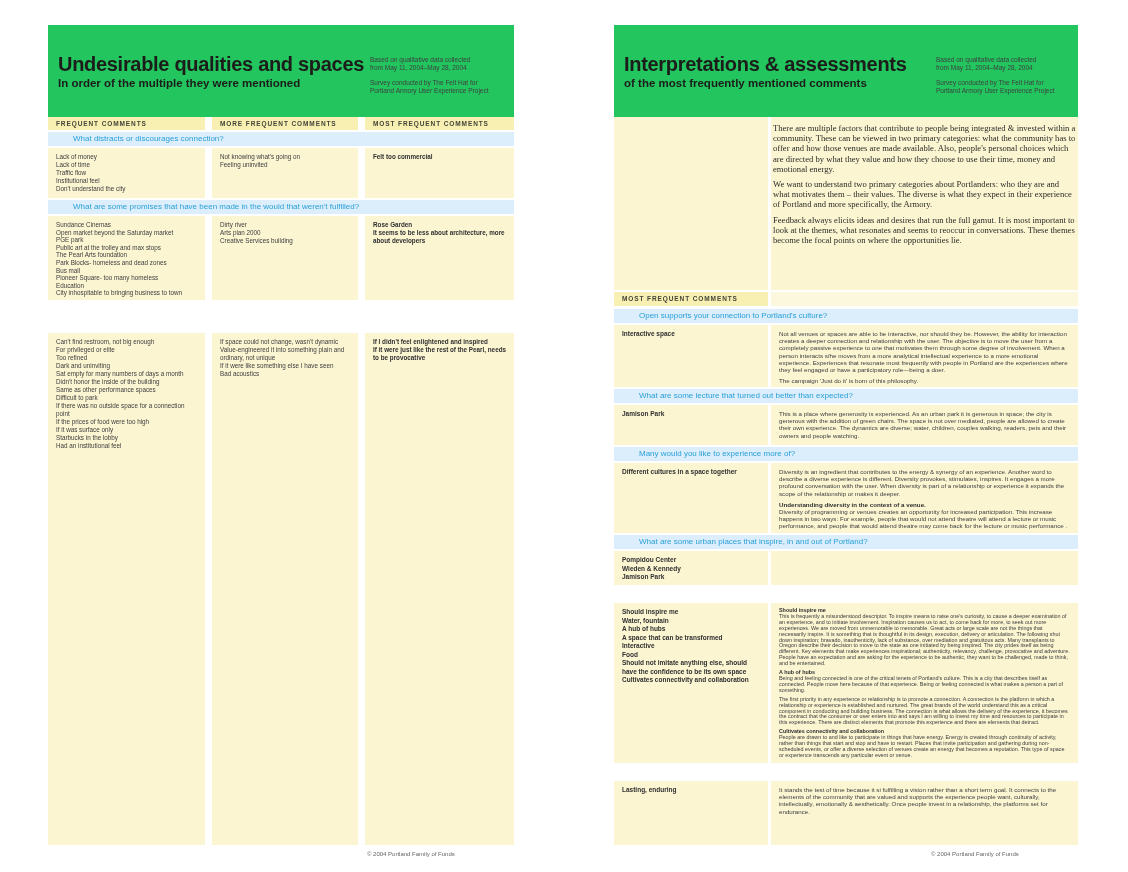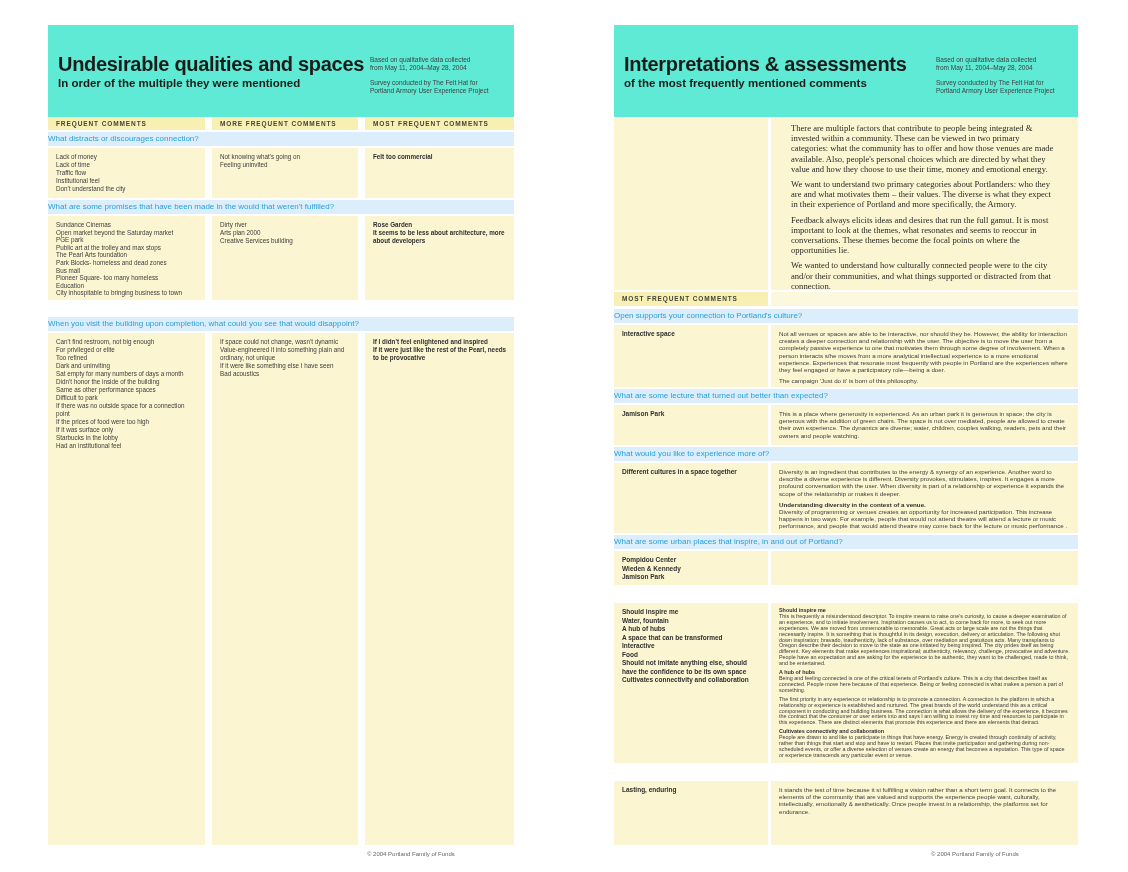--- a/index.html
+++ b/index.html
@@ -1,40 +1,40 @@
 <!DOCTYPE html>
 <html><head>
 <meta charset="utf-8">
 <style>
   html,body{margin:0;padding:0;}
   body{width:1128px;height:872px;background:#ffffff;font-family:"Liberation Sans",sans-serif;position:relative;overflow:hidden;}
   .panel{position:absolute;top:25px;height:820px;}
   #lp{left:48px;width:466px;}
   #rp{left:614px;width:464px;}
-  .phead{position:absolute;top:0;left:0;right:0;height:92px;background:#5eead4;}
+  .phead{position:absolute;top:0;left:0;right:0;height:92px;background:#22c55e;}
   .ptitle{position:absolute;left:10px;top:28px;margin:0;font-size:20px;font-weight:bold;letter-spacing:-0.3px;color:#1c1c1a;line-height:22px;white-space:nowrap;}
   .psub{position:absolute;left:10px;top:52px;margin:0;font-size:11.5px;font-weight:bold;color:#1c1c1a;white-space:nowrap;}
   .pcred{position:absolute;left:322px;top:31px;width:140px;font-size:6.5px;line-height:8px;color:#3f3f3f;}
   .pcred p{margin:0 0 7px 0;white-space:pre-line;}
   .band-seg{position:absolute;background:#f8f0b2;height:13px;}
   .colh{font-size:6.5px;font-weight:bold;letter-spacing:0.9px;color:#45453a;line-height:13px;padding-left:8px;display:block;white-space:nowrap;}
   .qband{position:absolute;left:0;width:100%;height:14px;background:#dceefb;box-sizing:border-box;}
-  .qband span{font-size:8px;color:#29a0d8;line-height:14px;padding-left:0;display:block;white-space:nowrap;}
+  .qband span{font-size:8px;color:#29a0d8;line-height:14px;padding-left:25px;display:block;white-space:nowrap;}
   .cell{position:absolute;background:#fbf5d2;box-sizing:border-box;padding:5px 8px;overflow:hidden;}
   .lc1{left:0;width:157px;} .lc2{left:164px;width:146px;} .lc3{left:317px;width:149px;}
   .rc1{left:0;width:154px;} .rc2{left:157px;width:307px;}
   .list{font-size:6.3px;line-height:8px;color:#3c3c3c;white-space:pre-line;}
   .b{font-weight:bold;color:#2f2f2f;}
   .label{font-size:6.5px;line-height:8.5px;font-weight:bold;color:#2f2f2f;white-space:pre-line;}
   .body-sm{font-size:6.2px;line-height:7.2px;color:#3c3c3c;}
   .body-sm p{margin:0 0 4px 0;}
   .body-xs{font-size:5.4px;line-height:5.9px;color:#3c3c3c;}
   .body-xs p{margin:0 0 3px 0;}
   .bh{font-weight:bold;color:#2f2f2f;margin:0 0 0 0 !important;}
-  .intro{font-family:"Liberation Serif",serif;font-size:8.6px;line-height:10.2px;color:#2a2a26;padding:6px 20px;}
+  .intro{font-family:"Liberation Serif",serif;font-size:8.6px;line-height:10.2px;color:#2a2a26;padding:6px 2px;}
   .intro p{margin:0 0 5px 0;}
   .footer{position:absolute;font-size:6px;color:#666;}
 </style>
 </head>
 <body>
 
 <section class="panel" id="lp">
   <header class="phead">
     <h1 class="ptitle">Undesirable qualities and spaces</h1>
     <h2 class="psub">In order of the multiple they were mentioned</h2>
@@ -92,23 +92,20 @@
   <div class="cell lc2" style="top:191px;height:84px">
       <div class="list">Dirty river
 Arts plan 2000
 Creative Services building</div>
     </div>
   <div class="cell lc3" style="top:191px;height:84px">
       <div class="list b">Rose Garden
 It seems to be less about architecture, more about developers</div>
     </div>
 
-  <div class="qband" style="top:292px">
-      <span>When you visit the building upon completion, what could you see that would disappoint?</span>
-    </div>
   <div class="cell lc1" style="top:308px;height:512px">
       <div class="list">Can't find restroom, not big enough
 For privileged or elite
 Too refined
 Dark and uninviting
 Sat empty for many numbers of days a month
 Didn't honor the inside of the building
 Same as other performance spaces
 Difficult to park
 If there was no outside space for a connection point
@@ -139,21 +136,20 @@
       <p>Survey conducted by The Felt Hat for
 Portland Armory User Experience Project</p>
     </div>
   </header>
 
   <div class="cell rc1" style="top:92px;height:173px"></div>
   <div class="cell rc2 intro" style="top:92px;height:173px">
     <p>There are multiple factors that contribute to people being integrated &amp; invested within a community. These can be viewed in two primary categories: what the community has to offer and how those venues are made available. Also, people's personal choices which are directed by what they value and how they choose to use their time, money and emotional energy.</p>
     <p>We want to understand two primary categories about Portlanders: who they are and what motivates them – their values. The diverse is what they expect in their experience of Portland and more specifically, the Armory.</p>
     <p>Feedback always elicits ideas and desires that run the full gamut. It is most important to look at the themes, what resonates and seems to reoccur in conversations. These themes become the focal points on where the opportunities lie.</p>
-    <p>We wanted to understand how culturally connected people were to the city and/or their communities, and what things supported or distracted from that connection.</p>
   </div>
 
   <div class="band-seg rc1" style="top:267px;height:14px">
       <span class="colh" style="line-height:14px">MOST FREQUENT COMMENTS</span>
     </div>
   <div class="band-seg rc2" style="top:267px;height:14px;background:#fcf8dd"></div>
 
   <div class="qband" style="top:284px">
       <span>Open supports your connection to Portland's culture?</span>
     </div>
@@ -169,21 +165,21 @@
       <span>What are some lecture that turned out better than expected?</span>
     </div>
   <div class="cell rc1" style="top:380px;height:40px">
       <div class="label">Jamison Park</div>
     </div>
   <div class="cell rc2 body-sm" style="top:380px;height:40px">
     <p>This is a place where generosity is experienced. As an urban park it is generous in space; the city is generous with the addition of green chairs. The space is not over mediated, people are allowed to create their own experience. The dynamics are diverse; water, children, couples walking, readers, pets and their owners and people watching.</p>
   </div>
 
   <div class="qband" style="top:422px">
-      <span>What would you like to experience more of?</span>
+      <span>Many would you like to experience more of?</span>
     </div>
   <div class="cell rc1" style="top:438px;height:70px">
       <div class="label">Different cultures in a space together</div>
     </div>
   <div class="cell rc2 body-sm" style="top:438px;height:70px">
     <p>Diversity is an ingredient that contributes to the energy &amp; synergy of an experience. Another word to describe a diverse experience is different. Diversity provokes, stimulates, inspires. It engages a more profound conversation with the user. When diversity is part of a relationship or experience it expands the scope of the relationship or makes it deeper.</p>
     <p class="bh">Understanding diversity in the context of a venue.</p>
     <p>Diversity of programming or venues creates an opportunity for increased participation. This increase happens in two ways: For example, people that would not attend theatre will attend a lecture or music performance, and people that would attend theatre may come back for the lecture or music performance .</p>
   </div>
 

